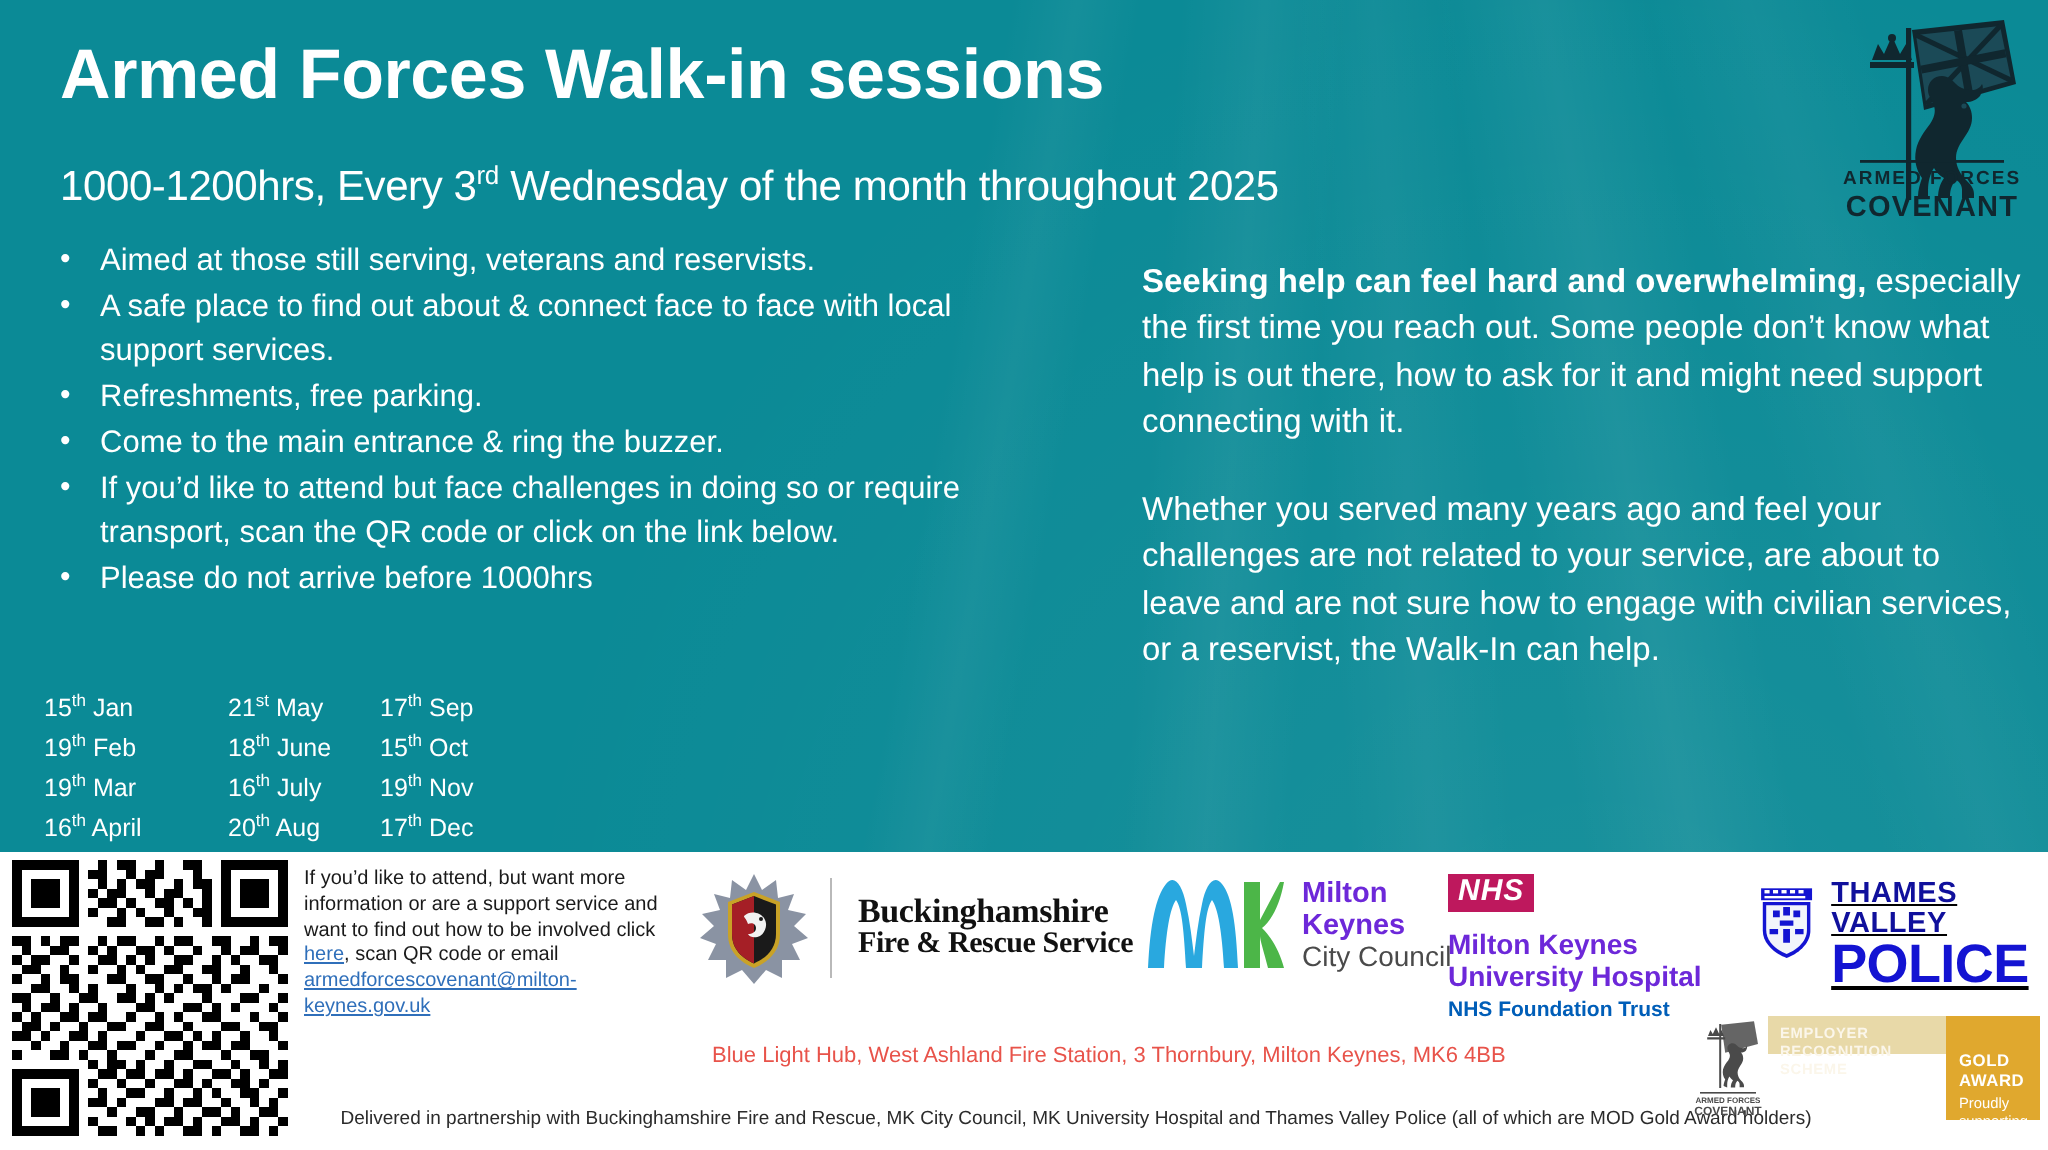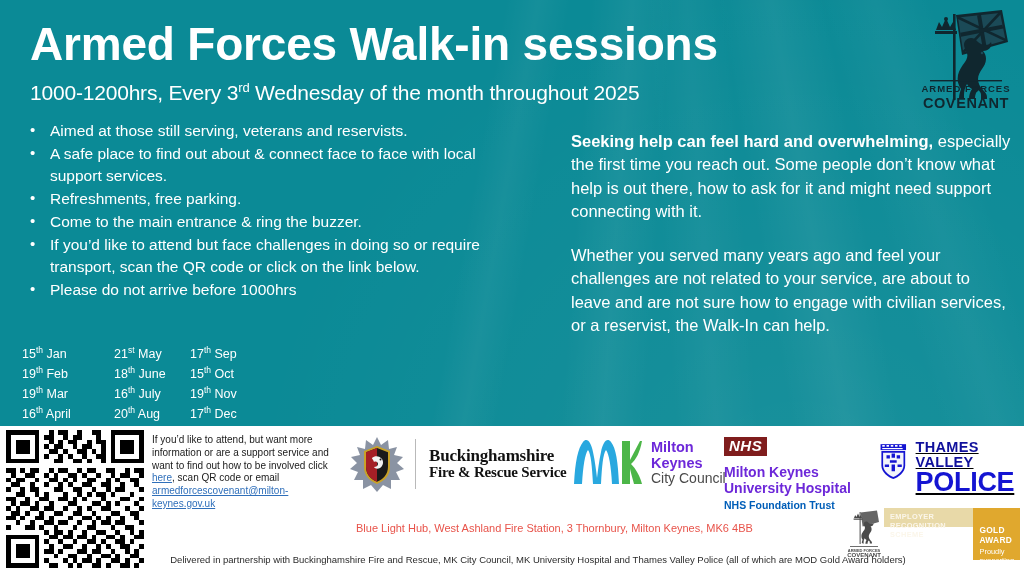--- a/index.html
+++ b/index.html
@@ -24,21 +24,21 @@
       linear-gradient(94deg,  rgba(255,255,255,0) 56%, rgba(255,255,255,.05) 60%, rgba(255,255,255,0) 64%),
       linear-gradient(86deg,  rgba(255,255,255,0) 64%, rgba(255,255,255,.04) 68%, rgba(255,255,255,0) 72%),
       linear-gradient(80deg,  rgba(255,255,255,0) 72%, rgba(255,255,255,.055) 77%, rgba(255,255,255,0) 82%),
       linear-gradient(74deg,  rgba(255,255,255,0) 82%, rgba(255,255,255,.04) 87%, rgba(255,255,255,0) 92%),
       radial-gradient(circle at 78% 120%, rgba(255,255,255,.06) 0%, rgba(255,255,255,0) 58%);
     pointer-events:none;
   }
 
   .title {
     position:absolute; left:30px; top:20px;
-    color:#ffffff; font-size:46px; font-weight:bold;
+    color:#ffffff; font-size:35px; font-weight:bold;
     letter-spacing:-.2px; line-height:1.05;
   }
   .subtitle {
     position:absolute; left:30px; top:80px;
     color:#ffffff; font-size:21px; font-weight:normal;
     letter-spacing:-.2px;
   }
   .subtitle sup { font-size:.62em; vertical-align:super; }
 
   
@@ -107,21 +107,21 @@
 
   
   .mk-wrap { left:222px; top:4px; display:flex; align-items:center; gap:7px; }
   .mk-text { color:#3b3b3b; line-height:1.13; }
   .mk-text .b { font-weight:bold; color:#6d28d9; font-size:14.5px; }
   .mk-text .n { font-size:14px; color:#4a4a4a; }
 
   
   .nhs-wrap { left:374px; top:3px; }
   .nhs-badge {
-    background:#7f1d1d; color:#fff; font-weight:bold; font-style:italic;
+    background:#be185d; color:#fff; font-weight:bold; font-style:italic;
     font-size:15px; letter-spacing:.5px; padding:1px 5px 2px; display:inline-block;
     line-height:1.05;
   }
   .nhs-name { color:#6d28d9; font-weight:bold; font-size:14px; line-height:1.14; margin-top:9px; }
   .nhs-trust { color:#005eb8; font-weight:bold; font-size:10.5px; margin-top:2px; }
 
   
   .tvp-wrap { left:528px; top:6px; display:flex; align-items:flex-start; gap:7px; }
   .tvp-text { line-height:1;text-decoration:underline; }
   .tvp-l1 { color:#10109c; font-weight:bold; font-size:14.5px; letter-spacing:.3px; }

